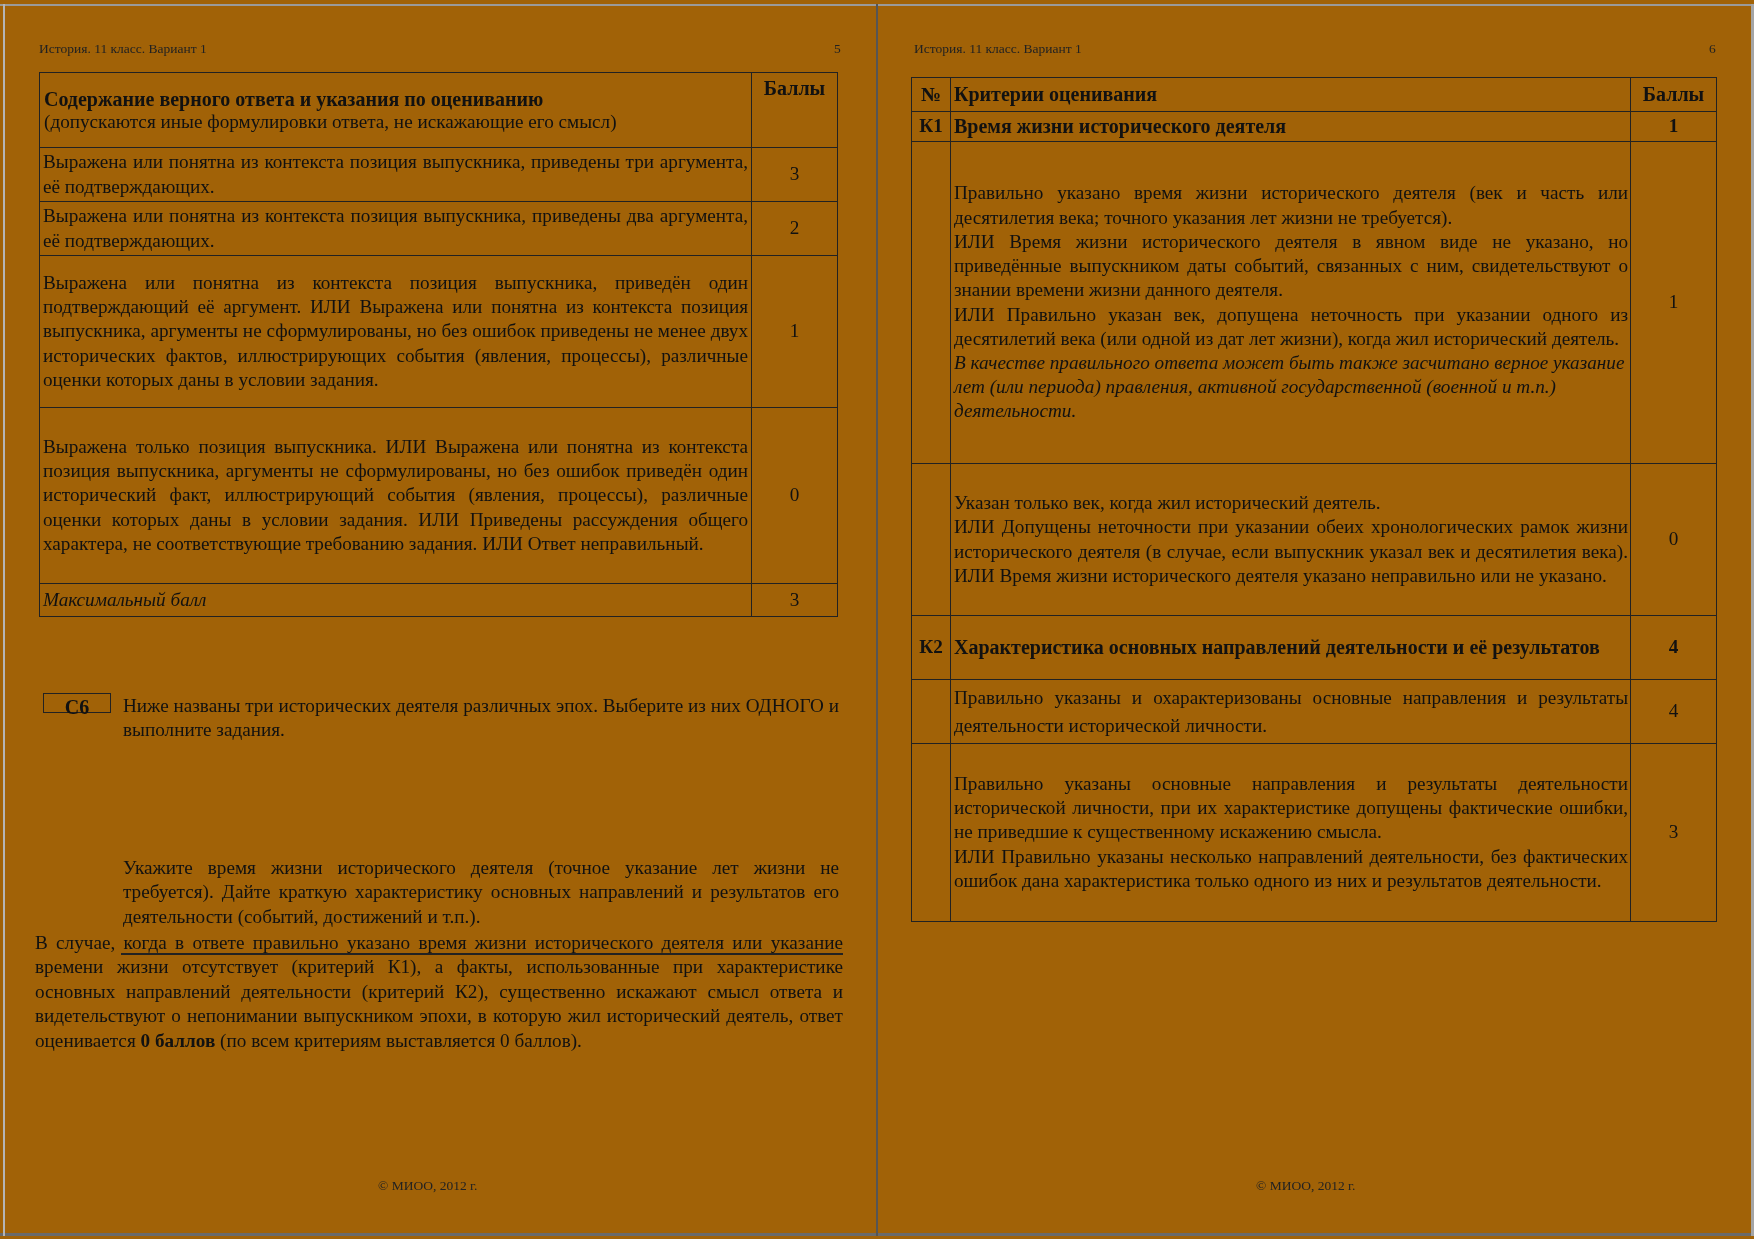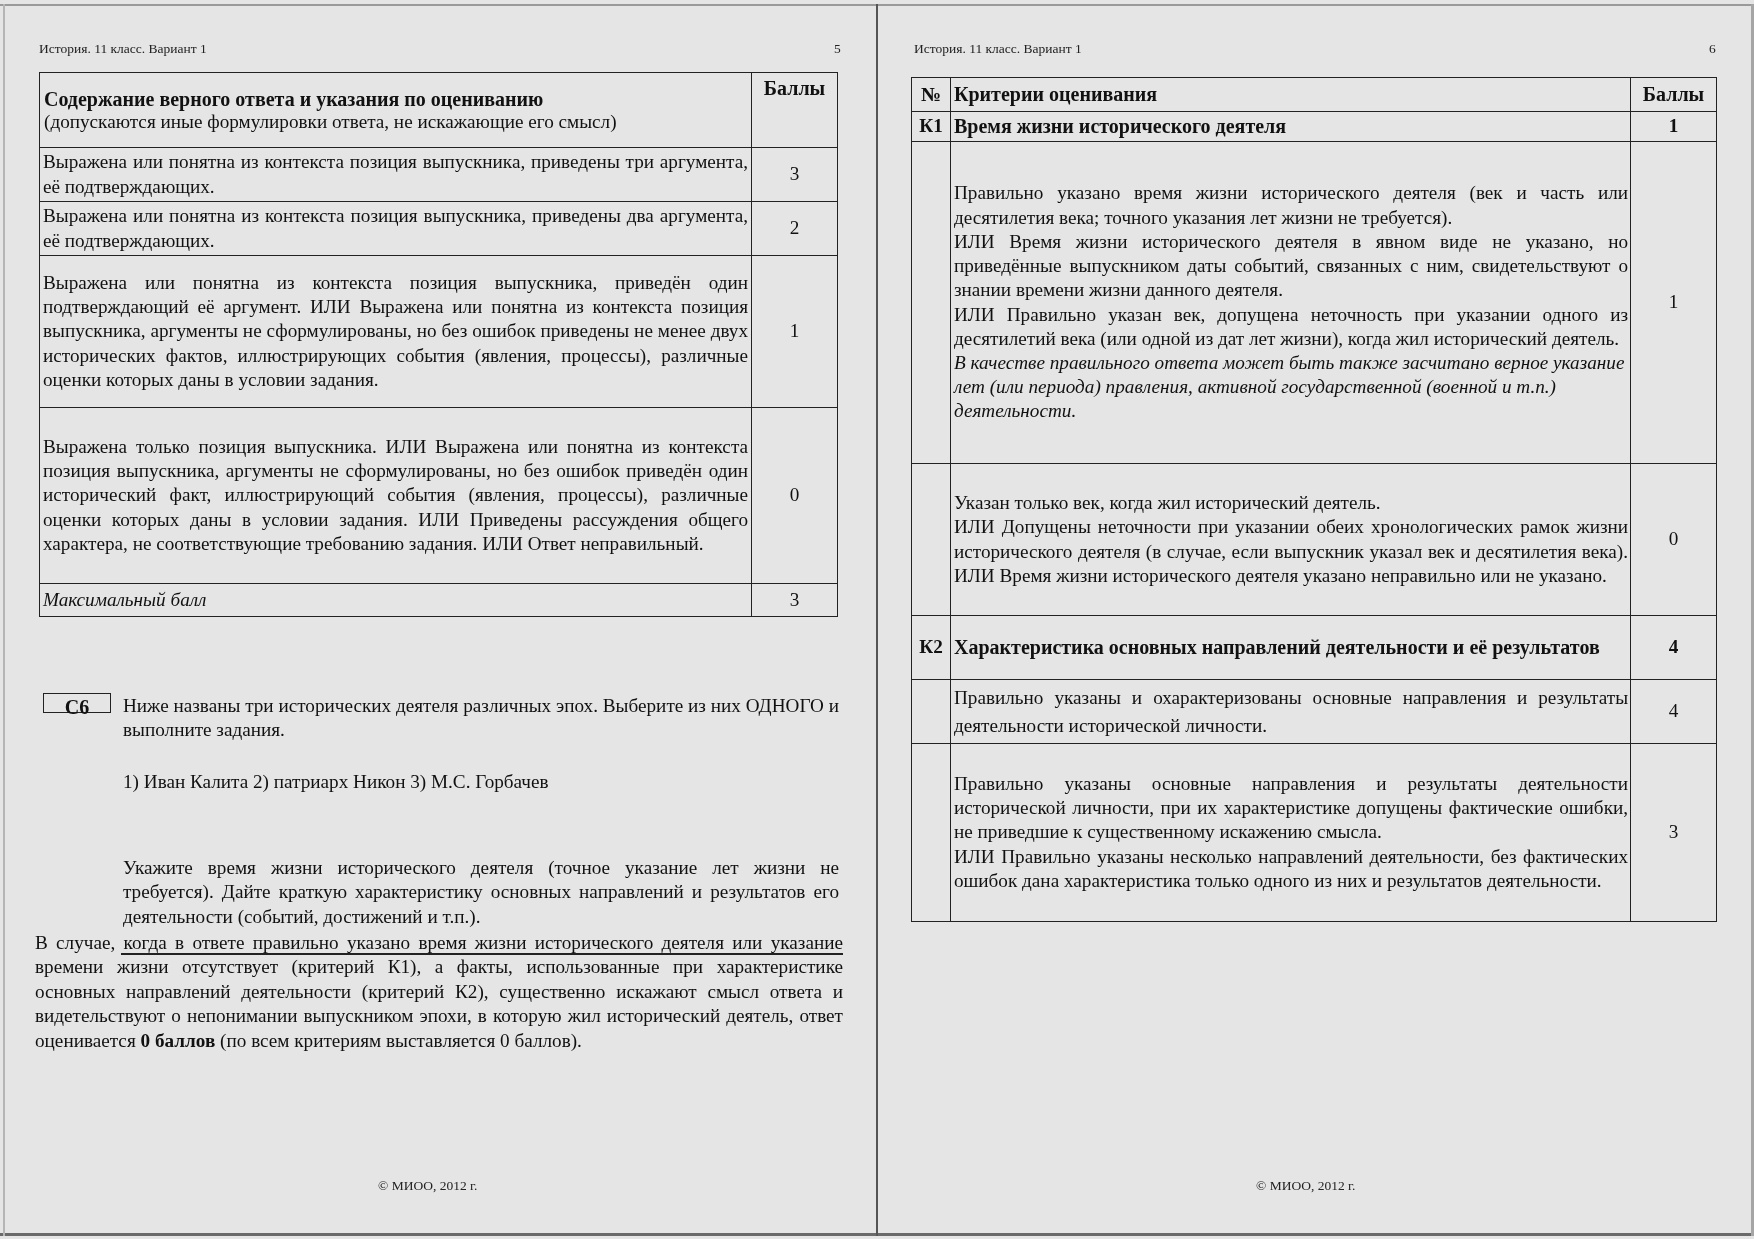--- a/index.html
+++ b/index.html
@@ -1,19 +1,19 @@
 <!DOCTYPE html>
 <html><head>
 <meta charset="utf-8">
 <style>
   * { box-sizing: border-box; margin: 0; padding: 0; }
   html, body { width: 1754px; height: 1239px; background: #ffffff; overflow: hidden; }
   body { font-family: "DejaVu Serif", "Liberation Serif", serif; color: #111; position: relative; }
 
-  .spread { position: absolute; left: 0; top: 0; width: 1754px; height: 1239px; background: #e5e5e5; }
+  .spread { position: absolute; left: 0; top: 0; width: 1754px; height: 1239px; background: #a16207; }
   .frame-top { position: absolute; left: 0; top: 4px; width: 1754px; height: 2px; background: #9a9a9a; }
   .frame-bottom { position: absolute; left: 0; top: 1233px; width: 1754px; height: 3px; background: #6a6a6a; }
   .frame-left { position: absolute; left: 3px; top: 4px; width: 2px; height: 1232px; background: #b5b5b5; }
   .frame-right { position: absolute; left: 1751px; top: 4px; width: 3px; height: 1232px; background: #a5a5a5; }
   .gutter { position: absolute; left: 876px; top: 4px; width: 2px; height: 1232px; background: #555; }
 
   .page { position: absolute; top: 0; height: 1239px; }
   .page.left { left: 0; width: 876px; }
   .page.right { left: 878px; width: 873px; }
 
@@ -111,21 +111,20 @@
       </tr>
       <tr style="height:33px;">
         <td class="c-text max-label">Максимальный балл</td>
         <td class="c-pts">3</td>
       </tr>
     </tbody>
       </table>
 
     <div class="c6-box">С6</div>
     <div class="c6-text" style="top:694px;">Ниже названы три исторических деятеля различных эпох. Выберите из них ОДНОГО и выполните задания.</div>
-    <div class="c6-text" style="top:770px;">1) Иван Калита 2) патриарх Никон 3) М.С. Горбачев</div>
     <div class="c6-text" style="top:835px;margin-top:21px;">Укажите время жизни исторического деятеля (точное указание лет жизни не требуется). Дайте краткую характеристику основных направлений и результатов его деятельности (событий, достижений и т.п.).</div>
 
     <div class="rule"></div>
     <div class="note"><span>В случае, когда в ответе правильно указано время жизни исторического деятеля или указание времени жизни отсутствует (критерий К1), а факты, использованные при характеристике основных направлений деятельности (критерий К2), существенно искажают смысл ответа и видетельствуют о непонимании выпускником эпохи, в которую жил исторический деятель, ответ оценивается </span><b>0 баллов</b><span> (по всем критериям выставляется 0 баллов).</span></div>
 
     <div class="footer" style="left:378px;">© МИОО, 2012 г.</div>
   </div>
 
   <div class="page right">
     <div class="running-head" style="left:36px;">История. 11 класс. Вариант 1</div>

